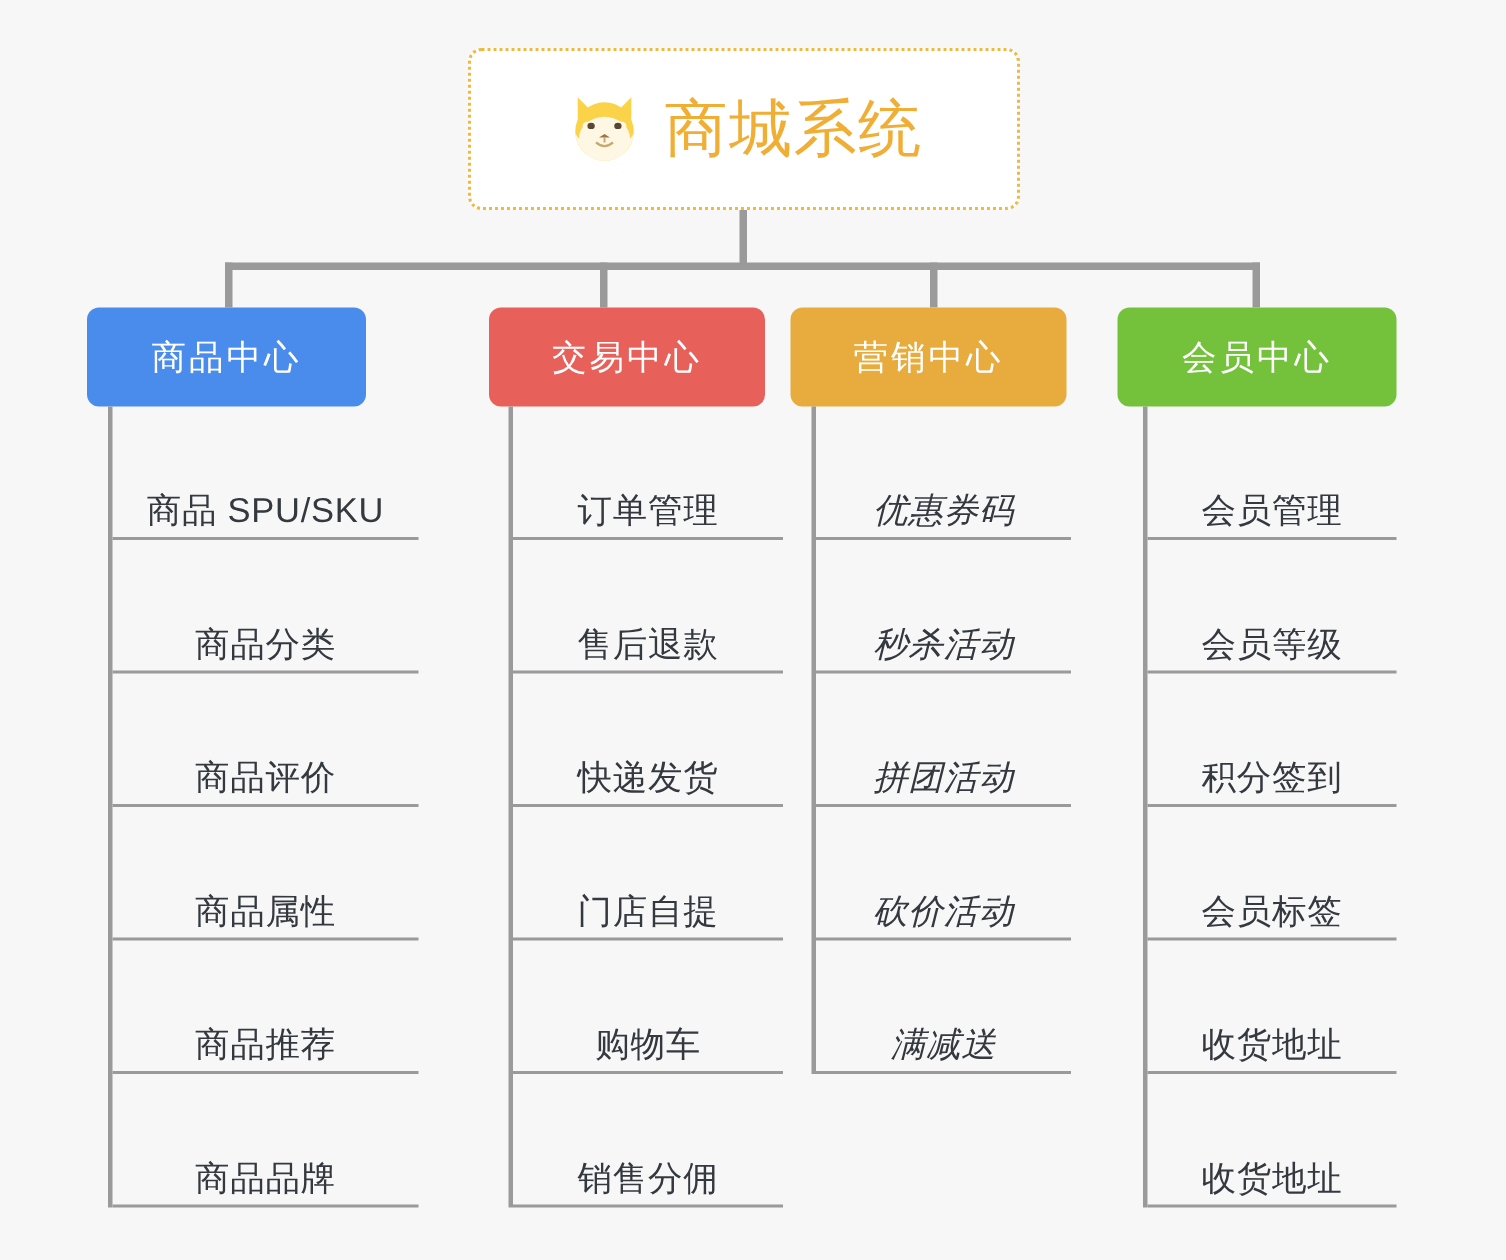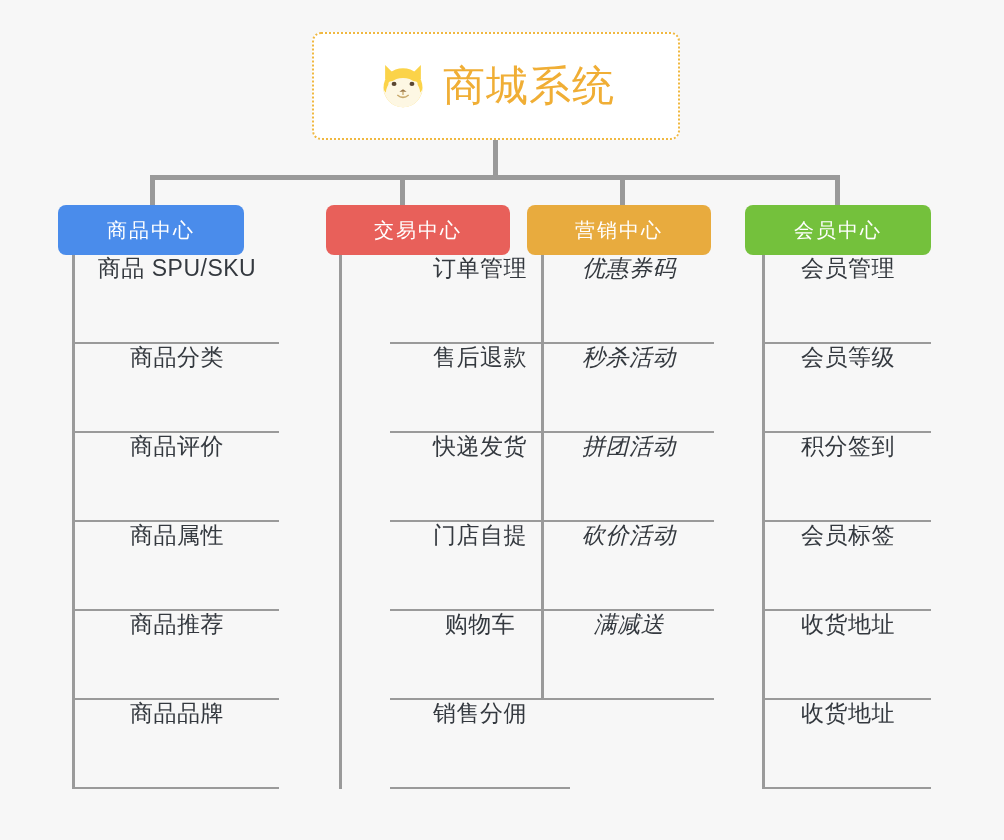--- a/index.html
+++ b/index.html
@@ -75,62 +75,62 @@
 
   
   .column {
     position: absolute;
     top: 205px;
     width: 220px;
   }
 
   .cat-header {
     width: 100%;
-    height: 50px;
+    height: 66px;
     box-sizing: border-box;
     border-radius: 8px;
     display: flex;
     align-items: center;
     justify-content: center;
     color: #ffffff;
-    font-size: 20px;
+    font-size: 23px;
     letter-spacing: 2px;
   }
 
   .leaf-list {
     position: relative;
     margin-top: 0;
     padding-left: 0;
     border-left: 3px solid #9a9a9a;
   }
 
   .leaf-item {
     position: relative;
     height: 89px;
     box-sizing: border-box;
     border-bottom: 2px solid #9a9a9a;
     display: flex;
-    align-items: flex-start;
+    align-items: flex-end;
     justify-content: center;
     padding-bottom: 5px;
   }
   .leaf-item:last-child {
     border-bottom: 2px solid #9a9a9a;
   }
   .leaf-label {
     font-size: 23px;
     color: #34393f;
     line-height: 1.15;
     white-space: nowrap;
     letter-spacing: 0.5px;
   }
 
   
   .col-0 .leaf-item { width: 204px; }
-  .col-1 .leaf-item { width: 180px; margin-left: 48px; }
+  .col-1 .leaf-item { width: 180px; }
   .col-2 .leaf-item { width: 170px; font-style: italic; }
   .col-3 .leaf-item { width: 166px; }
 </style>
 </head>
 <body style="background: rgb(247, 247, 247);">
 
 <div id="mindmap">
 
   <div class="root-node" style="background: rgb(255, 255, 255); border-color: rgb(240, 184, 64);">
     <svg class="root-emoji" viewBox="0 0 64 64" aria-hidden="true">

